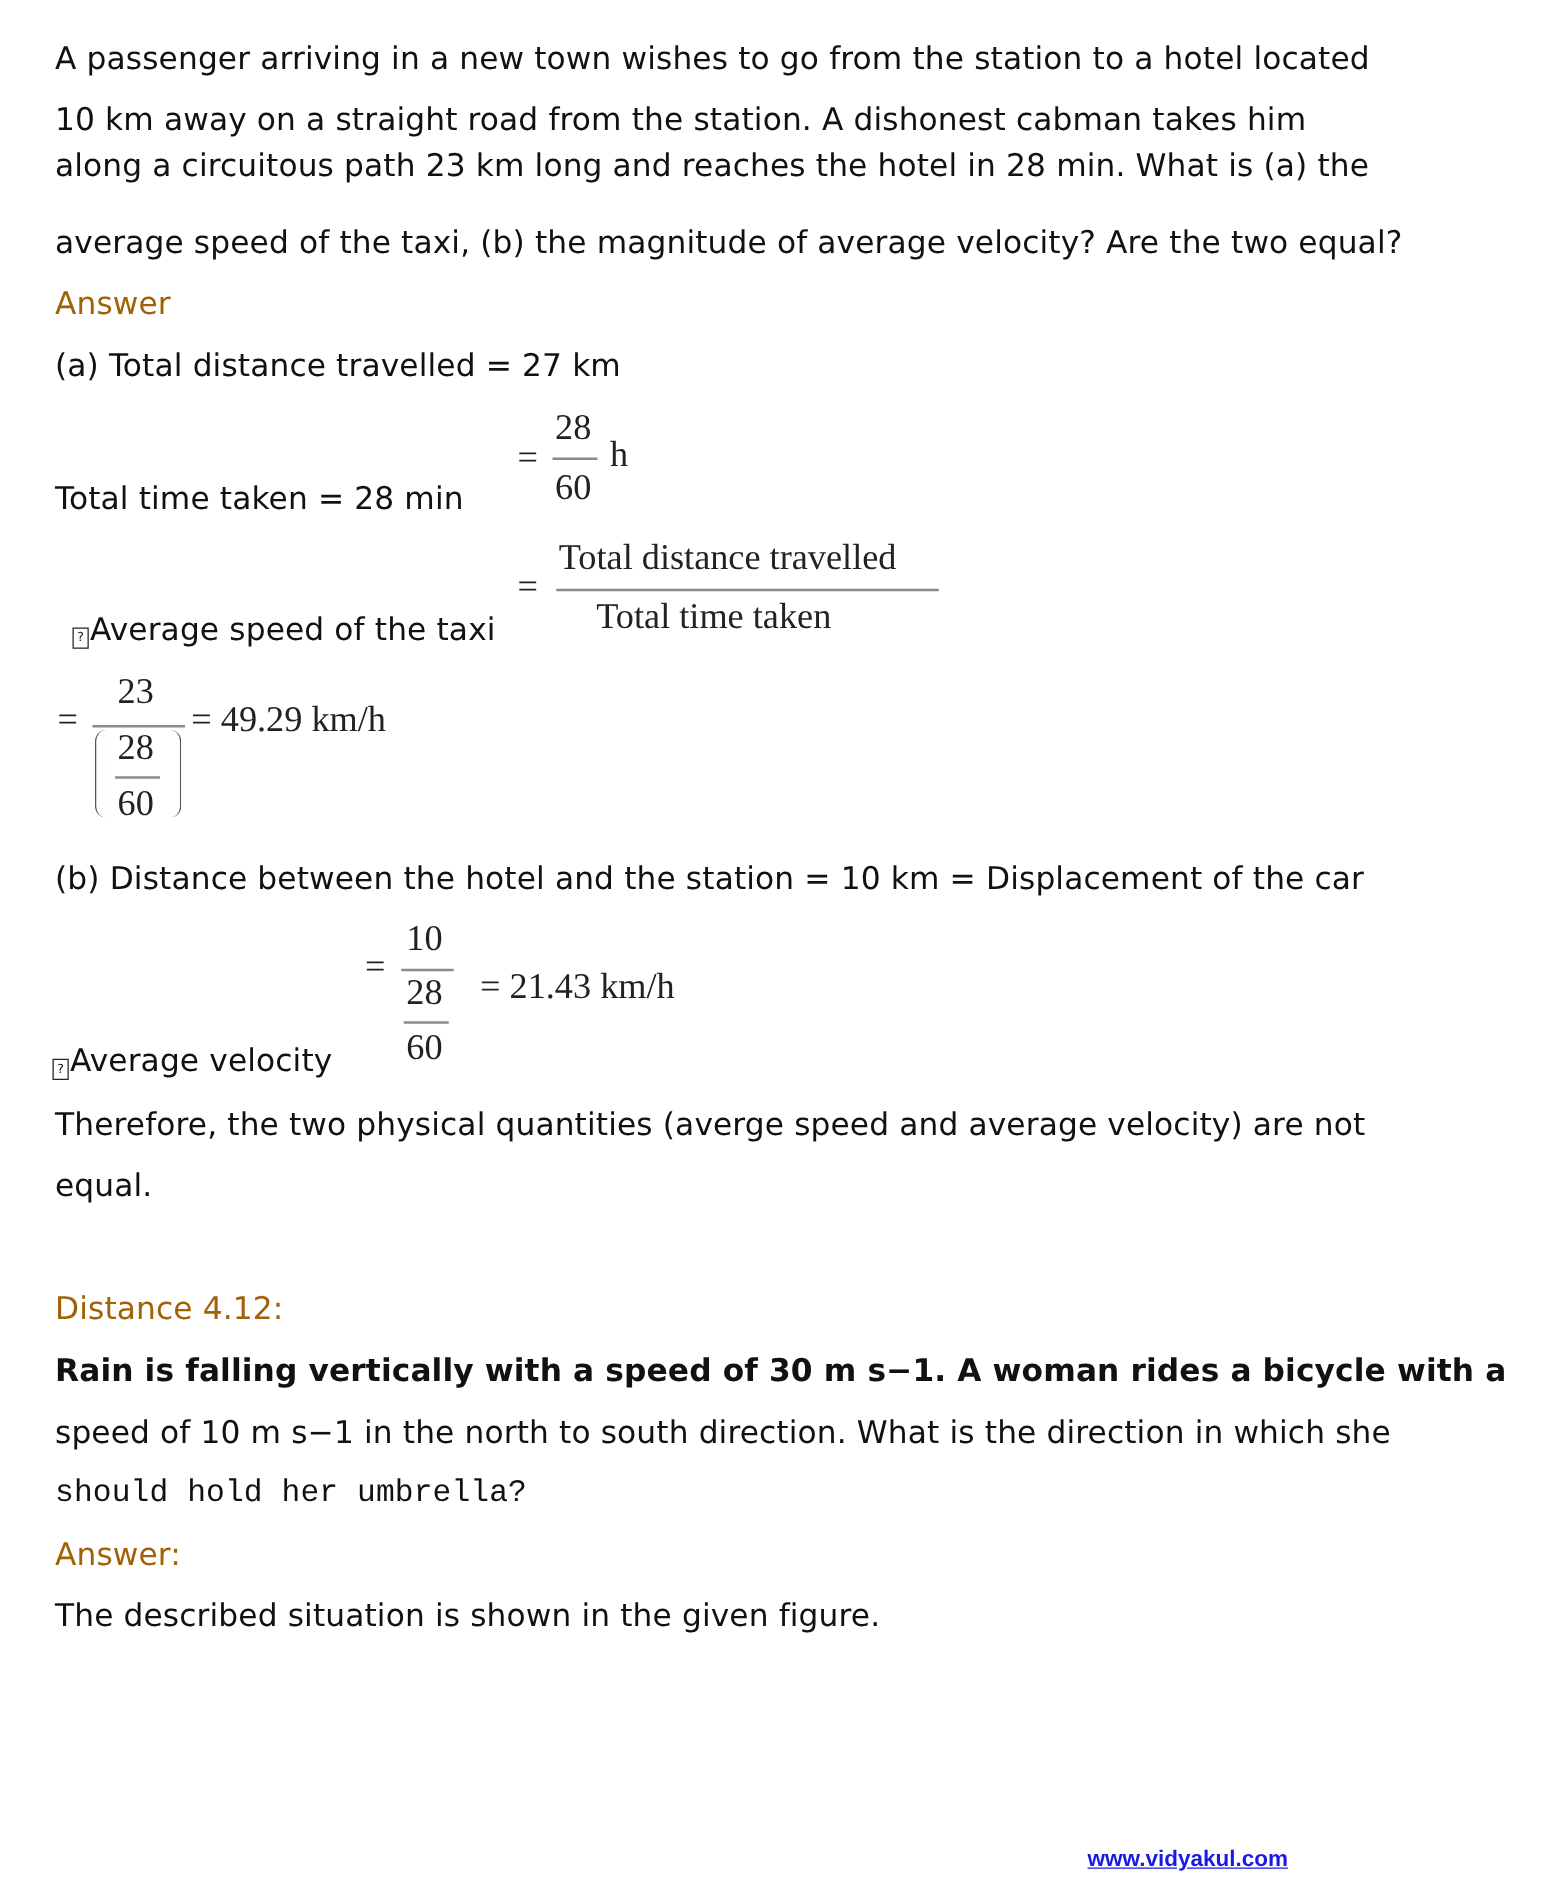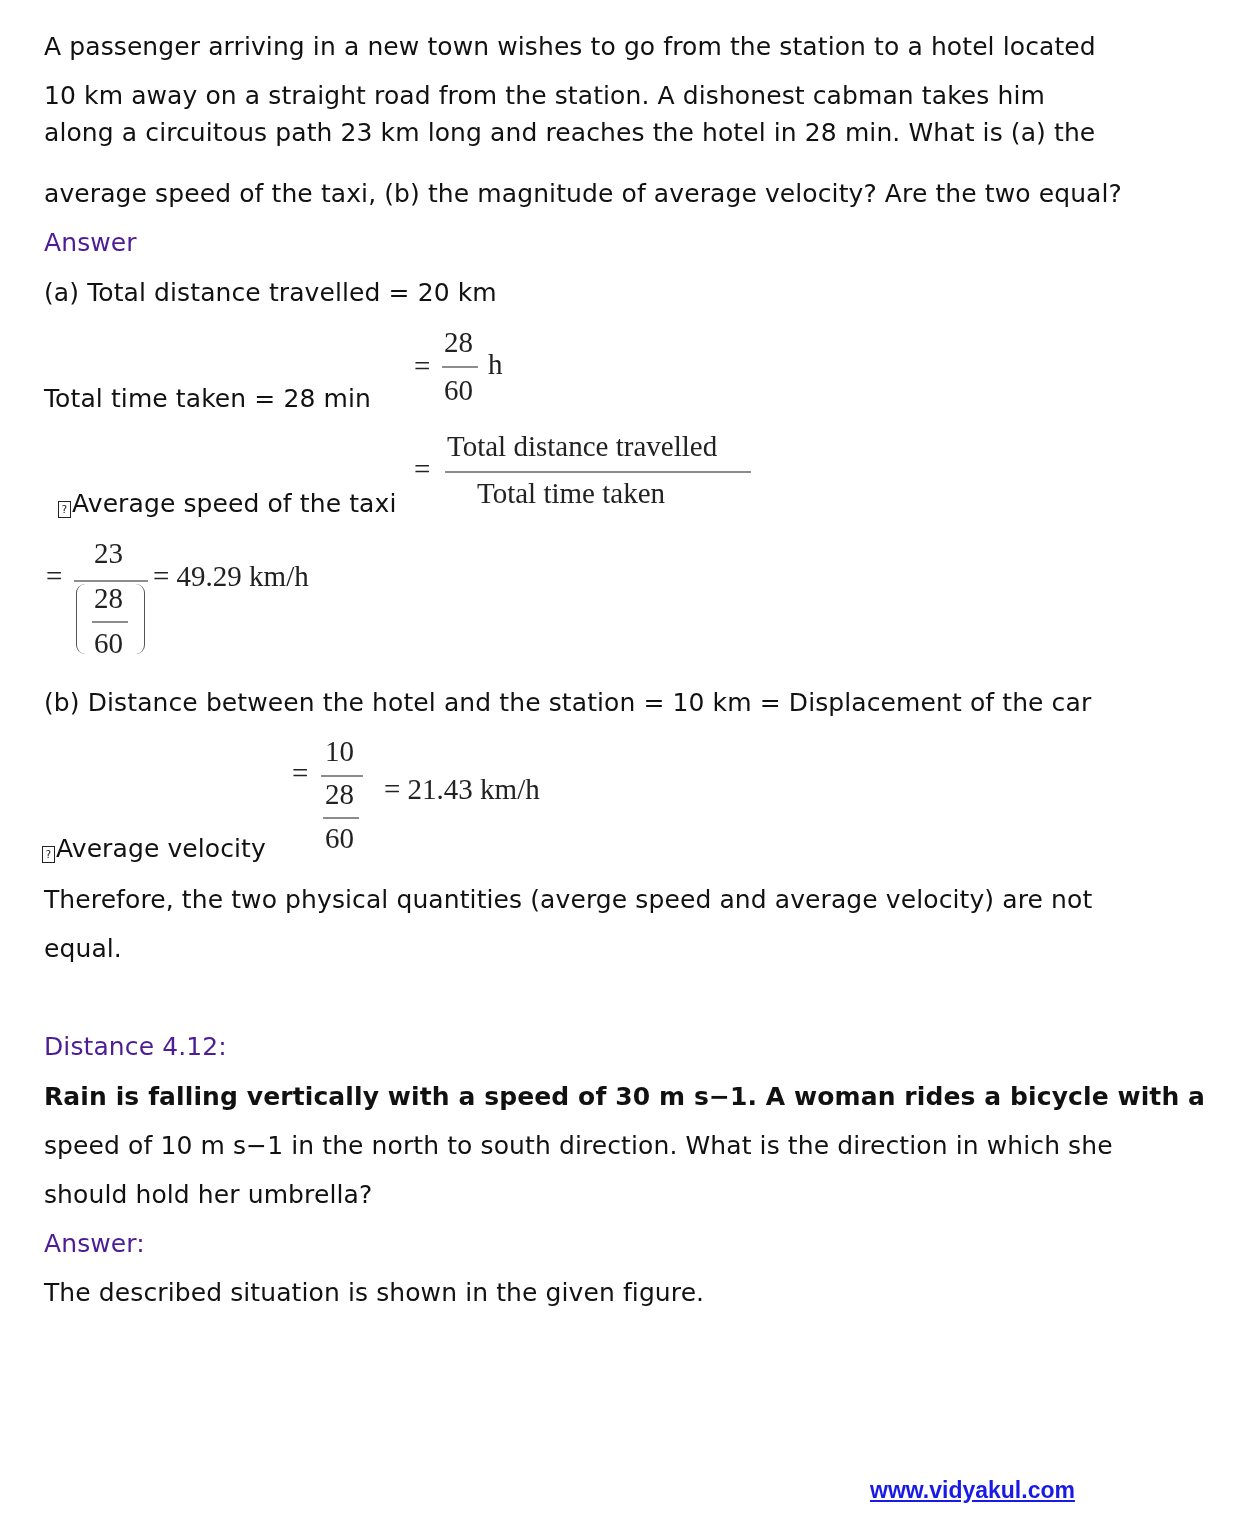--- a/index.html
+++ b/index.html
@@ -1,40 +1,40 @@
 <!DOCTYPE html>
 <html><head>
 <meta charset="utf-8">
 <style>
   html, body { margin: 0; padding: 0; background: #ffffff; }
   body { width: 1234px; height: 1523px; position: relative; overflow: hidden;
          font-family: "DejaVu Sans", sans-serif; color: #111; }
   .abs { position: absolute; white-space: nowrap; }
   .txt { font-size: 25px; line-height: 49px; letter-spacing: 0.1px; }
-  .gray { color: #4c1d95; }
+  .gray { color: #a16207; }
   .math { font-family: "Liberation Serif", serif; color: #222; font-size: 29px; }
   .fline { position: absolute; height: 2px; background: #8c8c8c; }
   .glyph-box { display: inline-block; width: 11px; height: 15px; border: 1.2px solid #222;
                vertical-align: -1px; margin-right: 1px; position: relative; font-size: 10px;
                line-height: 15px; text-align: center; font-family: "DejaVu Sans", sans-serif; }
   .link { color: #1a1ae6; font-family: "Liberation Sans", sans-serif; font-weight: bold;
-          font-size: 23px; text-decoration: underline; }
+          font-size: 18px; text-decoration: underline; }
   .paren { position: absolute; border: 1.6px solid #555; }
 </style>
 </head>
 <body>
 
 <div class="abs txt" style="left:44px; top:22px;">A passenger arriving in a new town wishes to go from the station to a hotel located</div>
 <div class="abs txt" style="left:44px; top:71px;">10 km away on a straight road from the station. A dishonest cabman takes him</div>
 <div class="abs txt" style="left:44px; top:108px;">along a circuitous path 23 km long and reaches the hotel in 28 min. What is (a) the</div>
 <div class="abs txt" style="left:44px; top:169px;">average speed of the taxi, (b) the magnitude of average velocity? Are the two equal?</div>
 
 <div class="abs txt gray" style="left:44px; top:218px;">Answer</div>
 
-<div class="abs txt" style="left:44px; top:268px;">(a) Total distance travelled = 20 km</div>
+<div class="abs txt" style="left:44px; top:268px;">(a) Total distance travelled = 27 km</div>
 
 <div class="abs txt" style="left:44px; top:374px;">Total time taken = 28 min</div>
 
 <div>
   <span class="abs math" style="left:414px; top:350px;">=</span>
   <span class="abs math" style="left:444px; top:326px;">28</span>
   <div class="fline" style="left:442px; top:366px; width:36px;"></div>
   <span class="abs math" style="left:444px; top:374px;">60</span>
   <span class="abs math" style="left:488px; top:348px;">h</span>
 </div>
@@ -77,17 +77,17 @@
 <div class="abs txt" style="left:42px; top:824px;">
   <span class="glyph-box">?</span><span>Average velocity</span>
 </div>
 
 <div class="abs txt" style="left:44px; top:875px;">Therefore, the two physical quantities (averge speed and average velocity) are not</div>
 <div class="abs txt" style="left:44px; top:924px;">equal.</div>
 
 <div class="abs txt gray" style="left:44px; top:1022px;">Distance 4.12:</div>
 <div class="abs txt" style="left:44px; top:1072px;font-weight:bold;">Rain is falling vertically with a speed of 30 m s−1. A woman rides a bicycle with a</div>
 <div class="abs txt" style="left:44px; top:1121px;">speed of 10 m s−1 in the north to south direction. What is the direction in which she</div>
-<div class="abs txt" style="left:44px; top:1170px;">should hold her umbrella?</div>
+<div class="abs txt" style="left:44px; top:1170px;font-family:Liberation Mono, monospace;">should hold her umbrella?</div>
 <div class="abs txt gray" style="left:44px; top:1219px;">Answer:</div>
 <div class="abs txt" style="left:44px; top:1268px;">The described situation is shown in the given figure.</div>
 
 <a class="abs link" style="left:870px; top:1477px;">www.vidyakul.com</a>
 
 </body></html>

